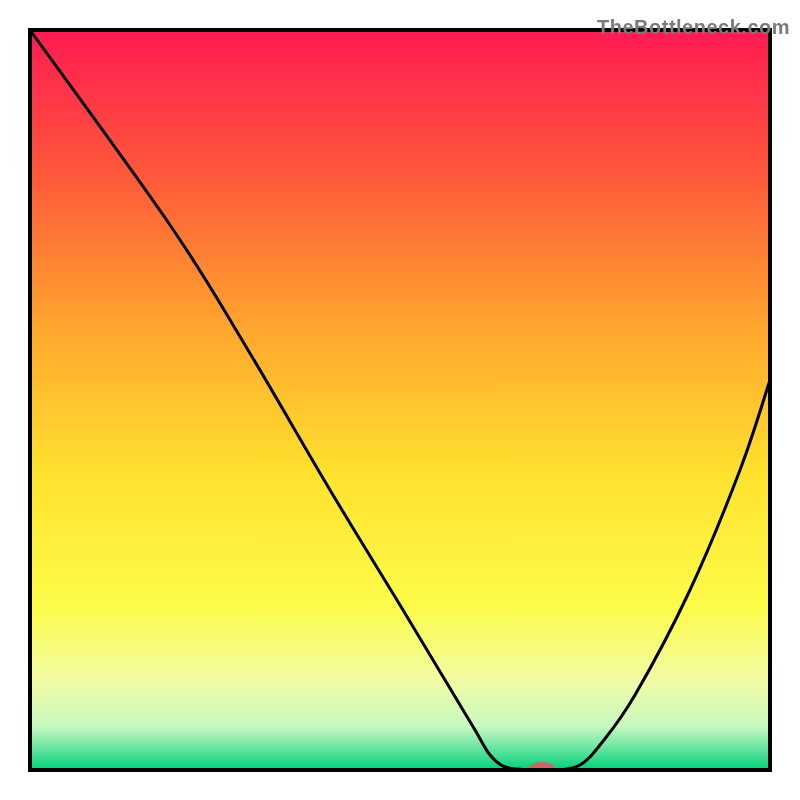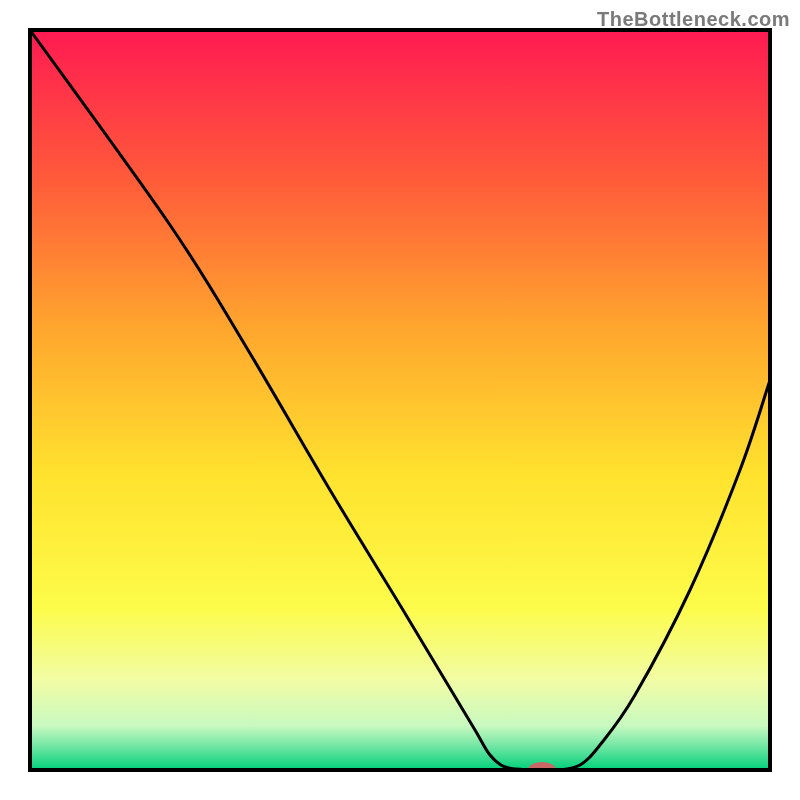--- a/index.html
+++ b/index.html
@@ -10,21 +10,21 @@
     background: #ffffff;
     font-family: Arial, sans-serif;
   }
   .container {
     position: relative;
     width: 800px;
     height: 800px;
   }
   .watermark {
     position: absolute;
-    top: 8px;
+    top: 16px;
     right: 10px;
     font-size: 20px;
     font-weight: bold;
     color: #7a7a7a;
     letter-spacing: 0.5px;
   }
   .chart-svg {
     display: block;
   }
 </style>

